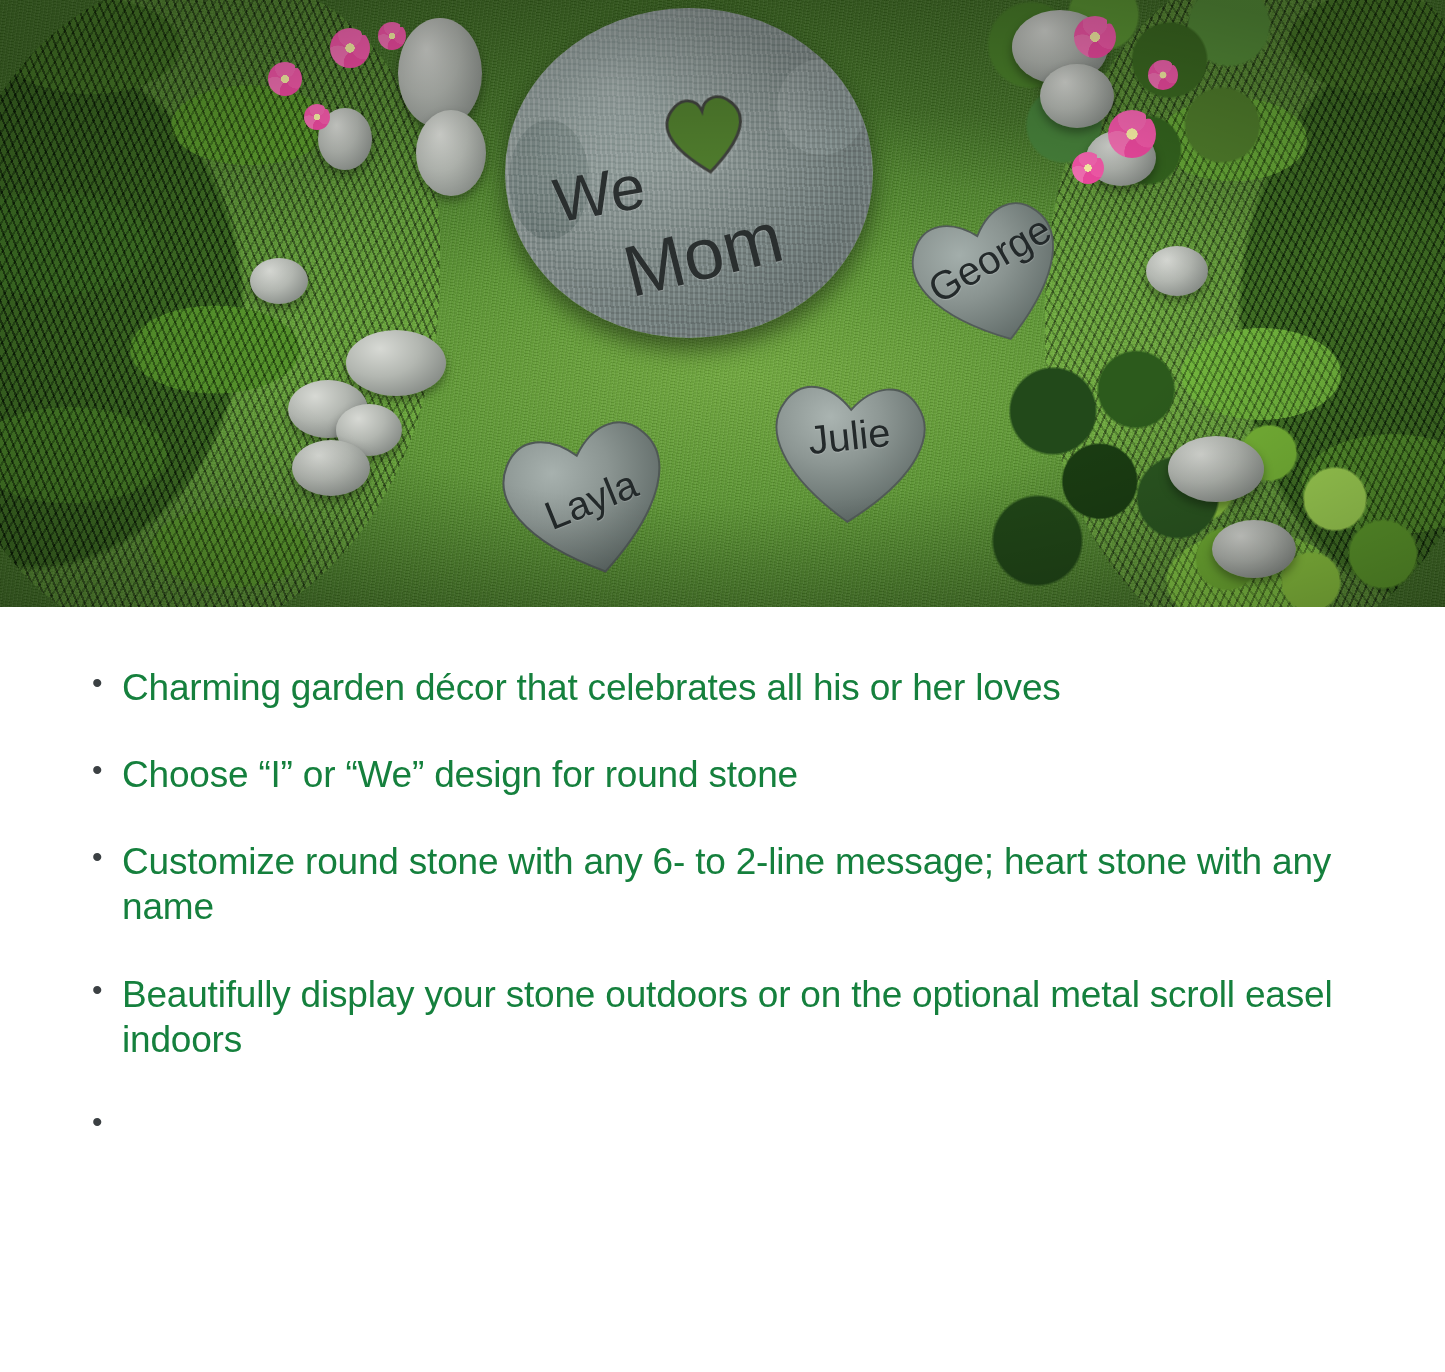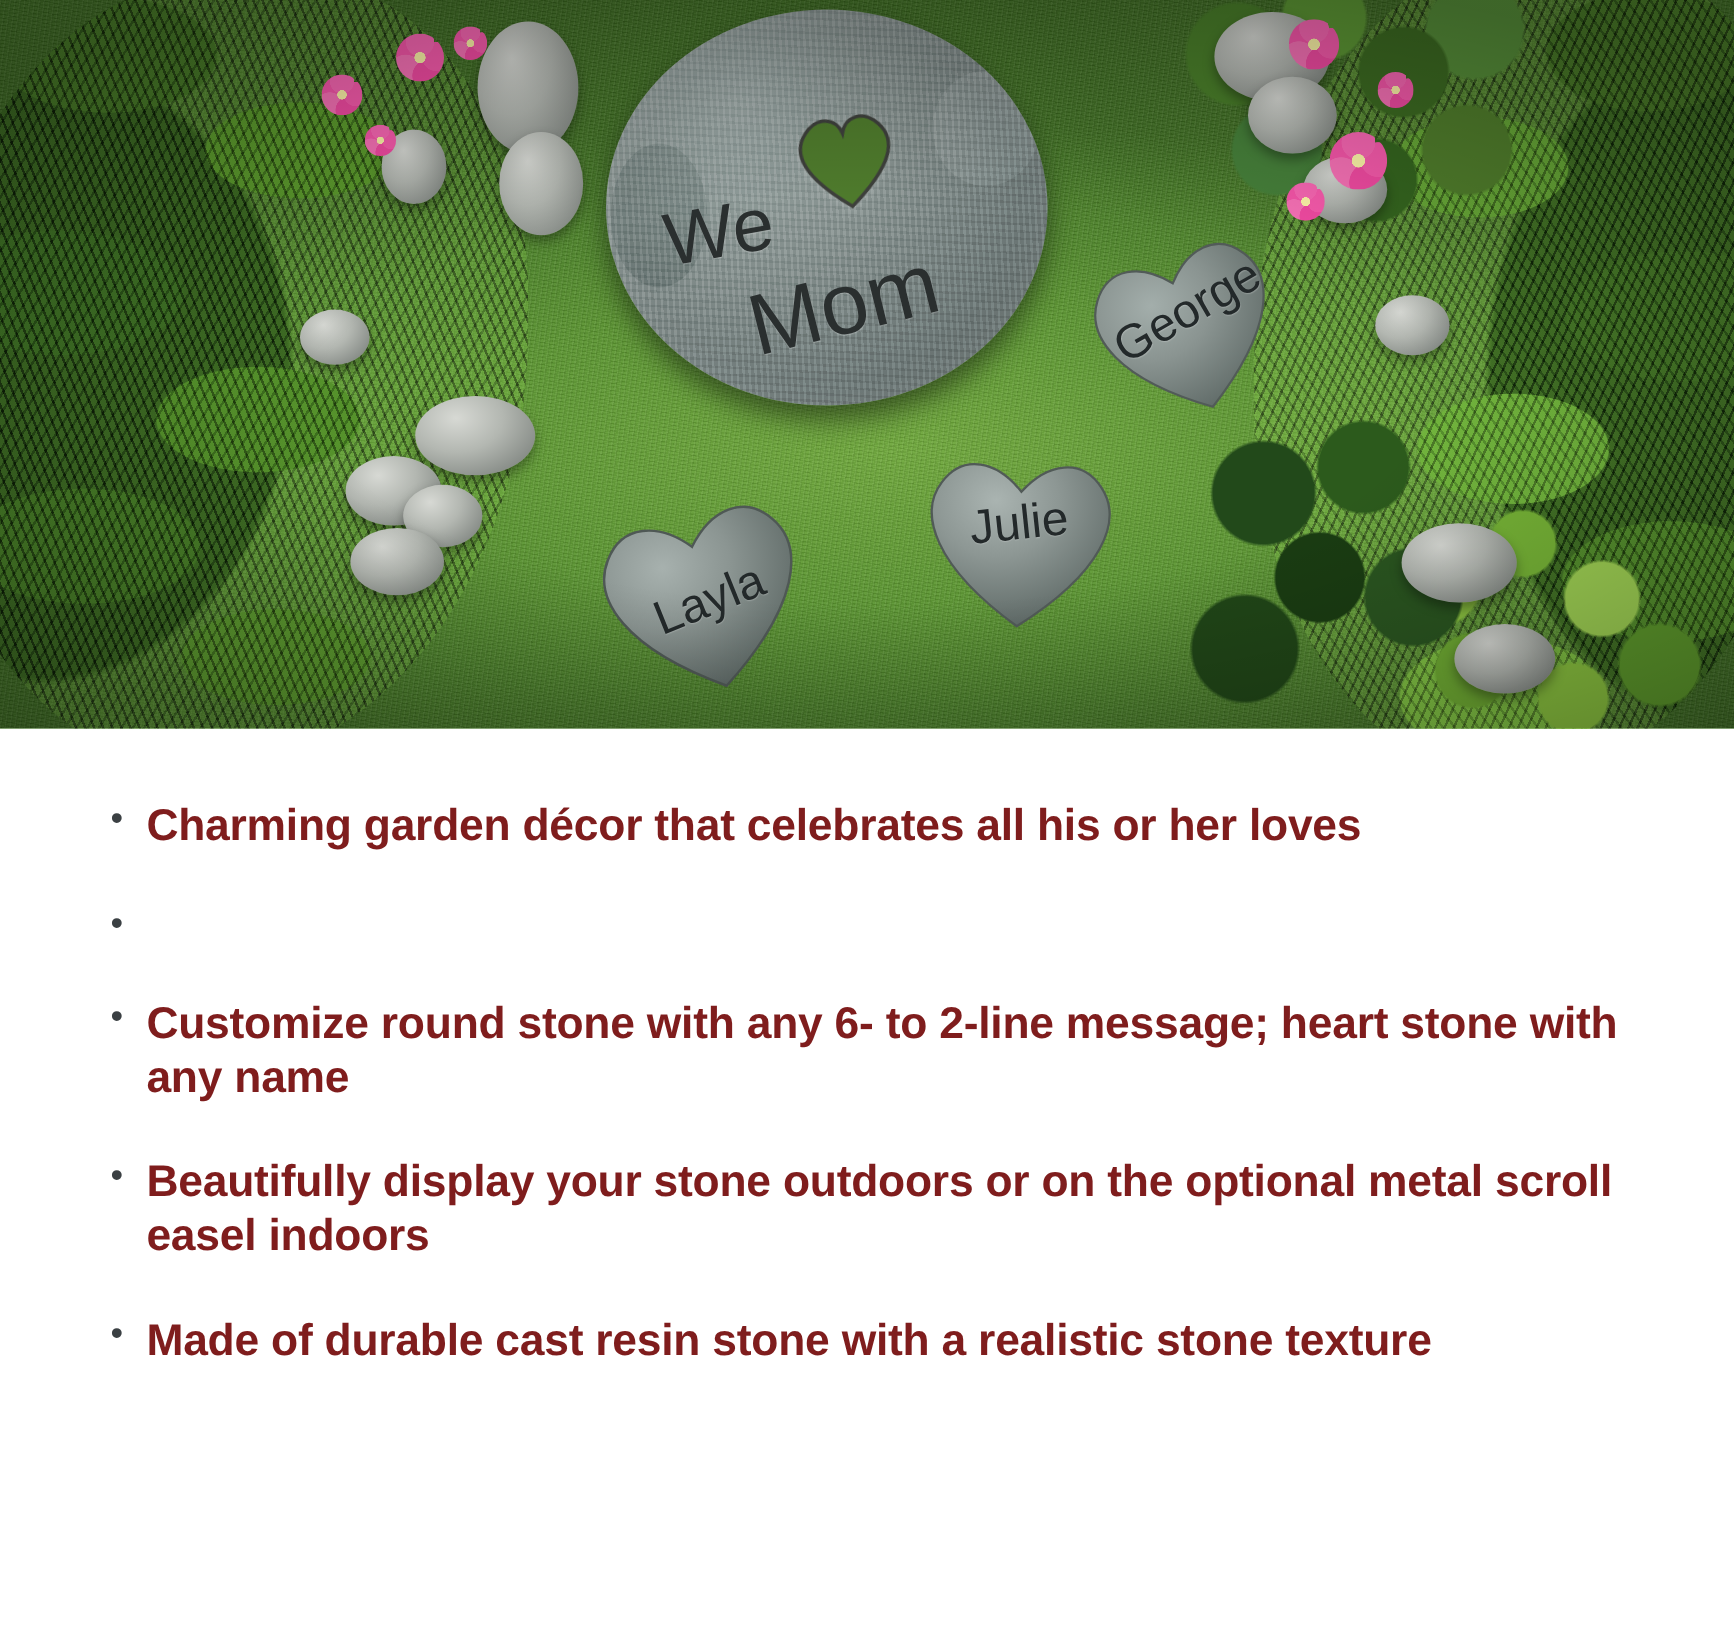--- a/index.html
+++ b/index.html
@@ -233,23 +233,23 @@
   }
   .bullet-dot {
     flex: 0 0 auto;
     width: 30px;
     color: #3b4043;
     font-size: 30px;
     line-height: 1.18;
     text-align: left;
   }
   .bullet-text {
-    color: #7f1d1d;
+    color: #15803d;
     font-size: 37px;
-    font-weight: bold;
+    font-weight: normal;
     line-height: 1.22;
     letter-spacing: -0.2px;
     max-width: 1230px;
   }
 </style>
 </head>
 <body>
 
 <div class="page">
 
@@ -341,28 +341,28 @@
     <div class="vign"></div>
   </div>
 
   <div class="features">
     <div class="bullet-row">
       <div class="bullet-dot">•</div>
       <div class="bullet-text">Charming garden décor that celebrates all his or her loves</div>
     </div>
     <div class="bullet-row">
       <div class="bullet-dot">•</div>
+      <div class="bullet-text">Choose “I” or “We” design for round stone</div>
     </div>
     <div class="bullet-row">
       <div class="bullet-dot">•</div>
       <div class="bullet-text">Customize round stone with any 6- to 2-line message; heart stone with any name</div>
     </div>
     <div class="bullet-row">
       <div class="bullet-dot">•</div>
       <div class="bullet-text">Beautifully display your stone outdoors or on the optional metal scroll easel indoors</div>
     </div>
     <div class="bullet-row">
       <div class="bullet-dot">•</div>
-      <div class="bullet-text">Made of durable cast resin stone with a realistic stone texture</div>
     </div>
   </div>
 
 </div>
 
 </body></html>

